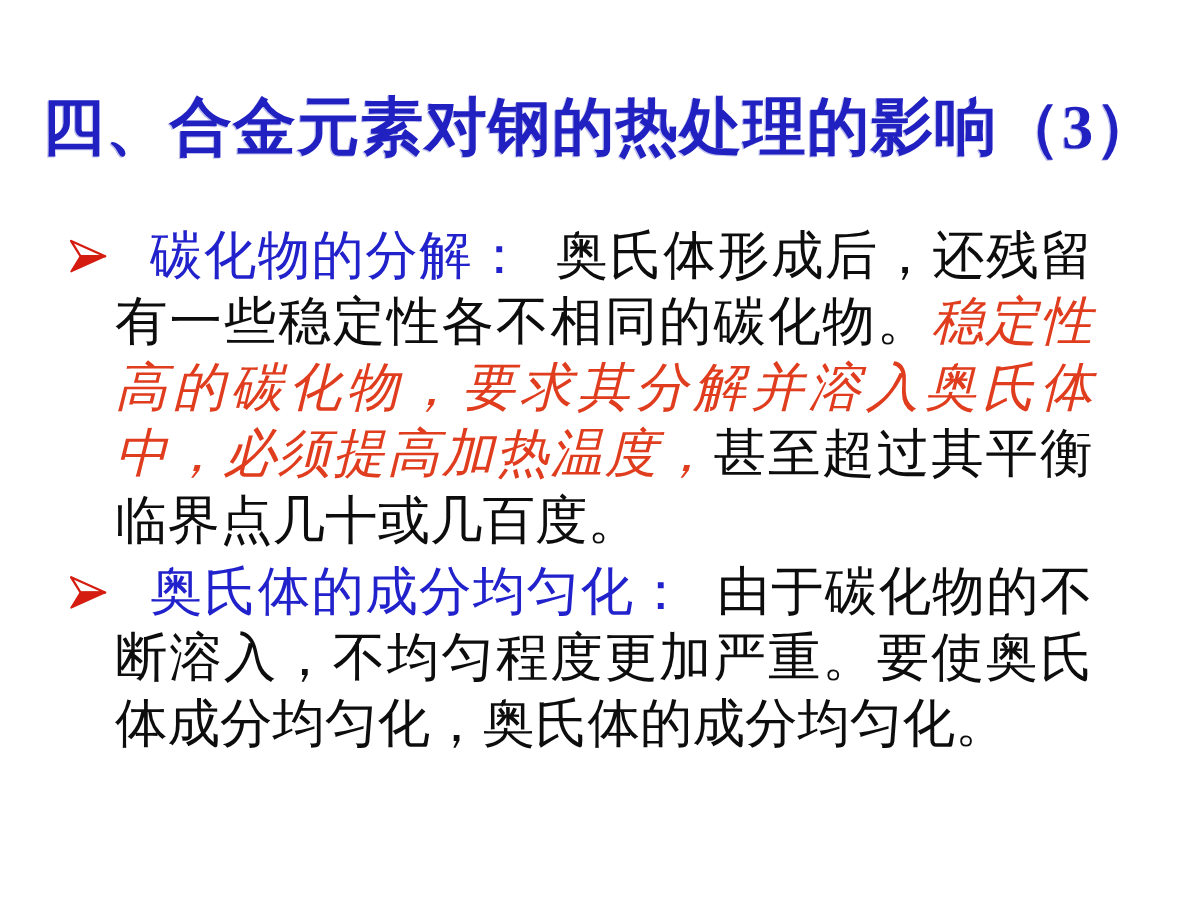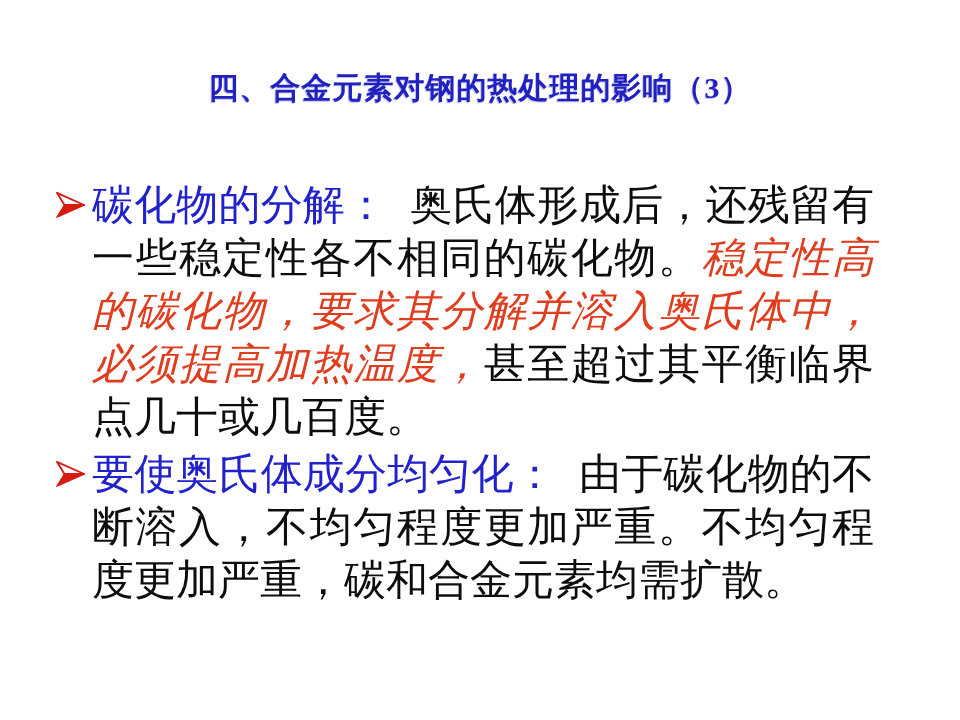--- a/index.html
+++ b/index.html
@@ -15,21 +15,21 @@
     overflow: hidden;
     font-family: "Liberation Serif", "DejaVu Serif", serif;
   }
   .title {
     position: absolute;
     top: 68px;
     left: 0;
     right: 0;
     margin: 0;
     text-align: center;
-    font-size: 30px;
+    font-size: 50px;
     font-weight: bold;
     letter-spacing: 1px;
     color: var(--title-color, #2121c2);
     text-shadow: -1px 1px 0 rgba(140,140,220,0.55);
   }
   .content {
     position: absolute;
     top: 179px;
     left: 56px;
     width: 818px;
@@ -51,20 +51,21 @@
     position: absolute;
     left: 0;
     top: 12px;
     width: 30px;
     height: 28px;
   }
   .marker svg { display: block; }
   .seg-lead {
     color: var(--lead-color, #2222cc);
     padding-right: 0.55em;
+    margin-left: 28px;
   }
   .seg-body {
     color: var(--body-color, #0d0d0d);
   }
   .seg-emphasis {
     color: var(--emphasis-color, #e03c1e);
     font-style: italic;
   }
 </style>
 </head>
@@ -82,16 +83,16 @@
         </span>
         <p class="bullet-text"><span class="seg-lead">碳化物的分解：</span><span class="seg-body">奥氏体形成后，还残留有一些稳定性各不相同的碳化物。</span><span class="seg-emphasis">稳定性高的碳化物，要求其分解并溶入奥氏体中，必须提高加热温度，</span><span class="seg-body">甚至超过其平衡临界点几十或几百度。</span></p>
       </div>
       <div class="bullet-item">
         <span class="marker">
           <svg width="30" height="28" viewBox="0 0 32 28">
             <polygon points="1,1 30,14 9,14" fill="#ffffff" stroke="#d51c10" stroke-width="2" stroke-linejoin="round"></polygon>
             <polygon points="9,14 30,14 1,27" fill="#d51c10" stroke="#d51c10" stroke-width="1.5" stroke-linejoin="round"></polygon>
           </svg>
         </span>
-        <p class="bullet-text"><span class="seg-lead">要使奥氏体成分均匀化：</span><span class="seg-body">由于碳化物的不断溶入，不均匀程度更加严重。不均匀程度更加严重，碳和合金元素均需扩散。</span></p>
+        <p class="bullet-text"><span class="seg-lead">奥氏体的成分均匀化：</span><span class="seg-body">由于碳化物的不断溶入，不均匀程度更加严重。要使奥氏体成分均匀化，奥氏体的成分均匀化。</span></p>
       </div>
     </div>
 </div>
 
 </body></html>

